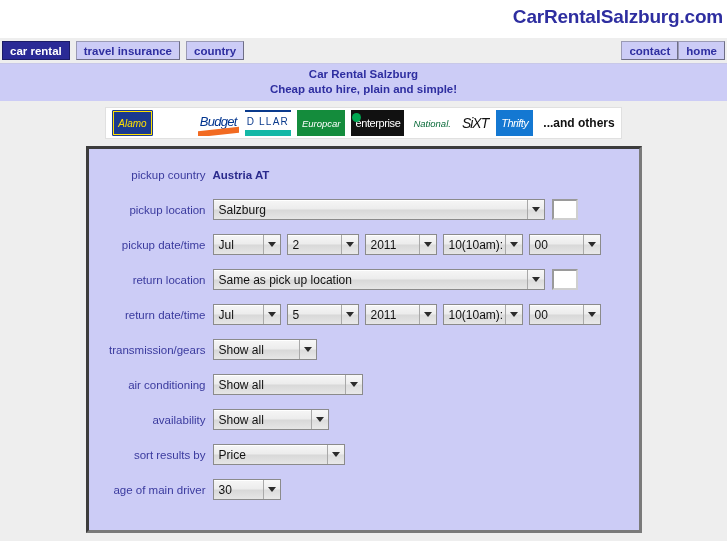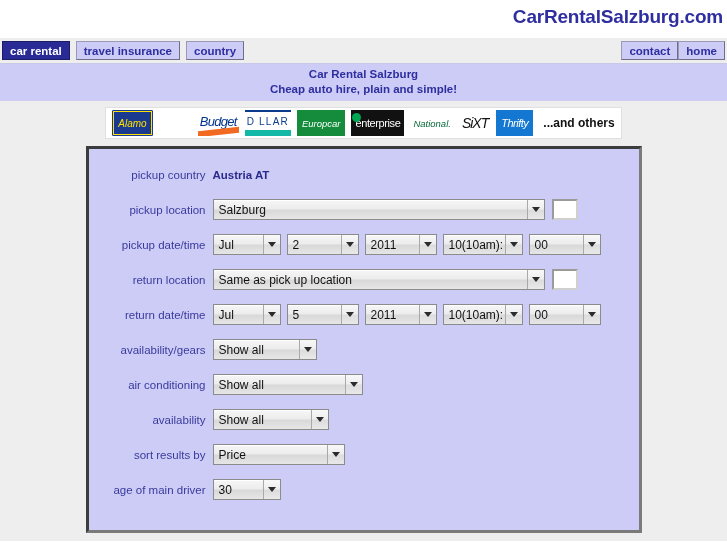--- a/index.html
+++ b/index.html
@@ -442,21 +442,21 @@
       <div class="gap"></div>
       <div class="sel w-min">
         <span class="txt">00</span>
         <span class="arrow">
             <i></i>
           </span>
       </div>
     </div>
 
     <div class="row">
-      <div class="lbl">availability/gears</div>
+      <div class="lbl">transmission/gears</div>
       <div class="sel w-trans">
         <span class="txt">Show all</span>
         <span class="arrow">
             <i></i>
           </span>
       </div>
     </div>
 
     <div class="row">
       <div class="lbl">air conditioning</div>

